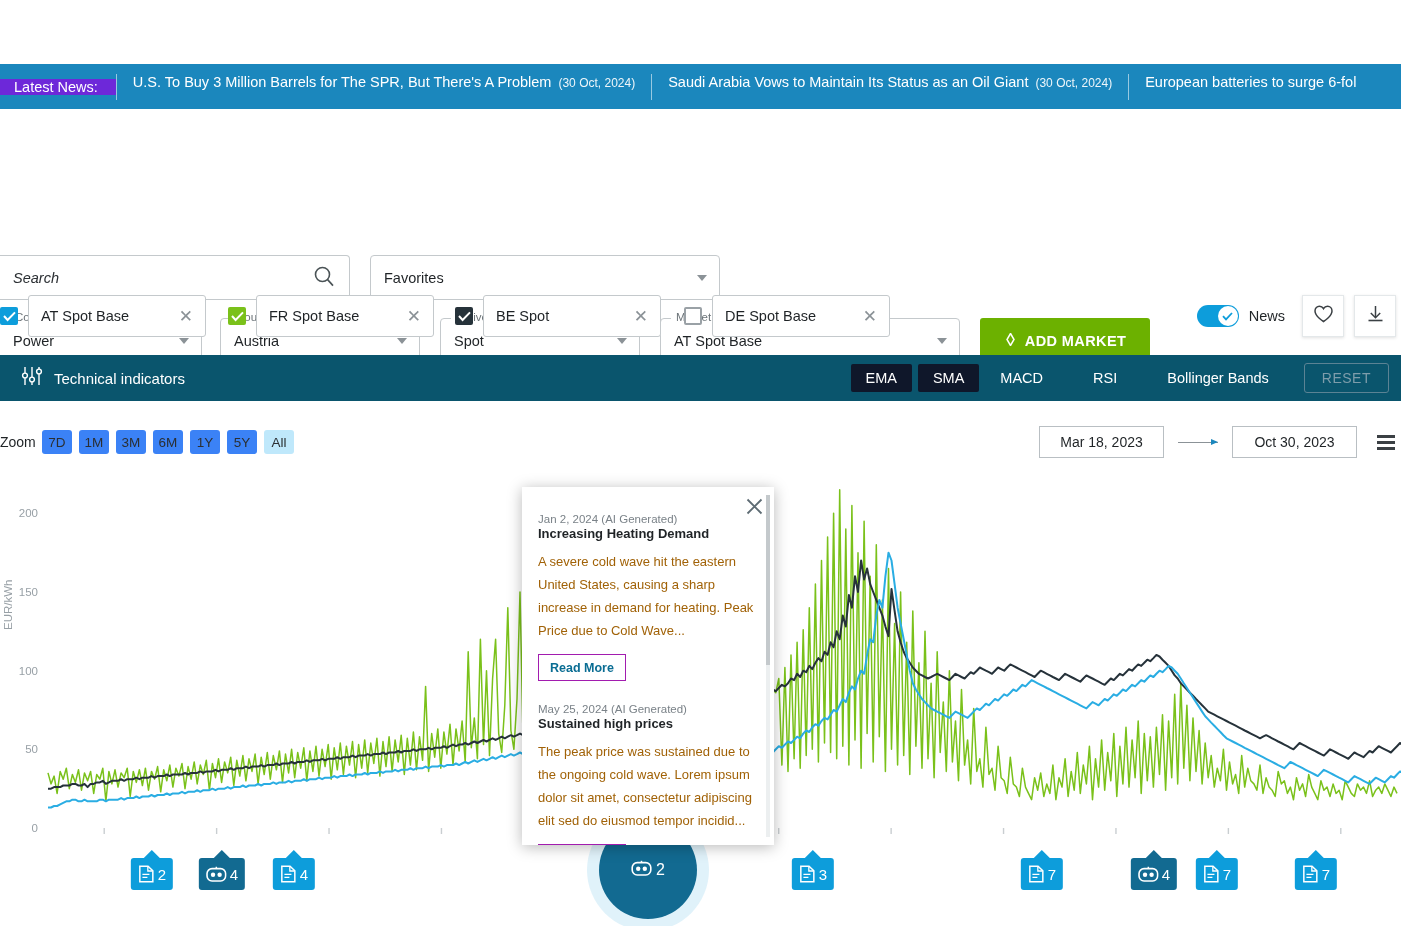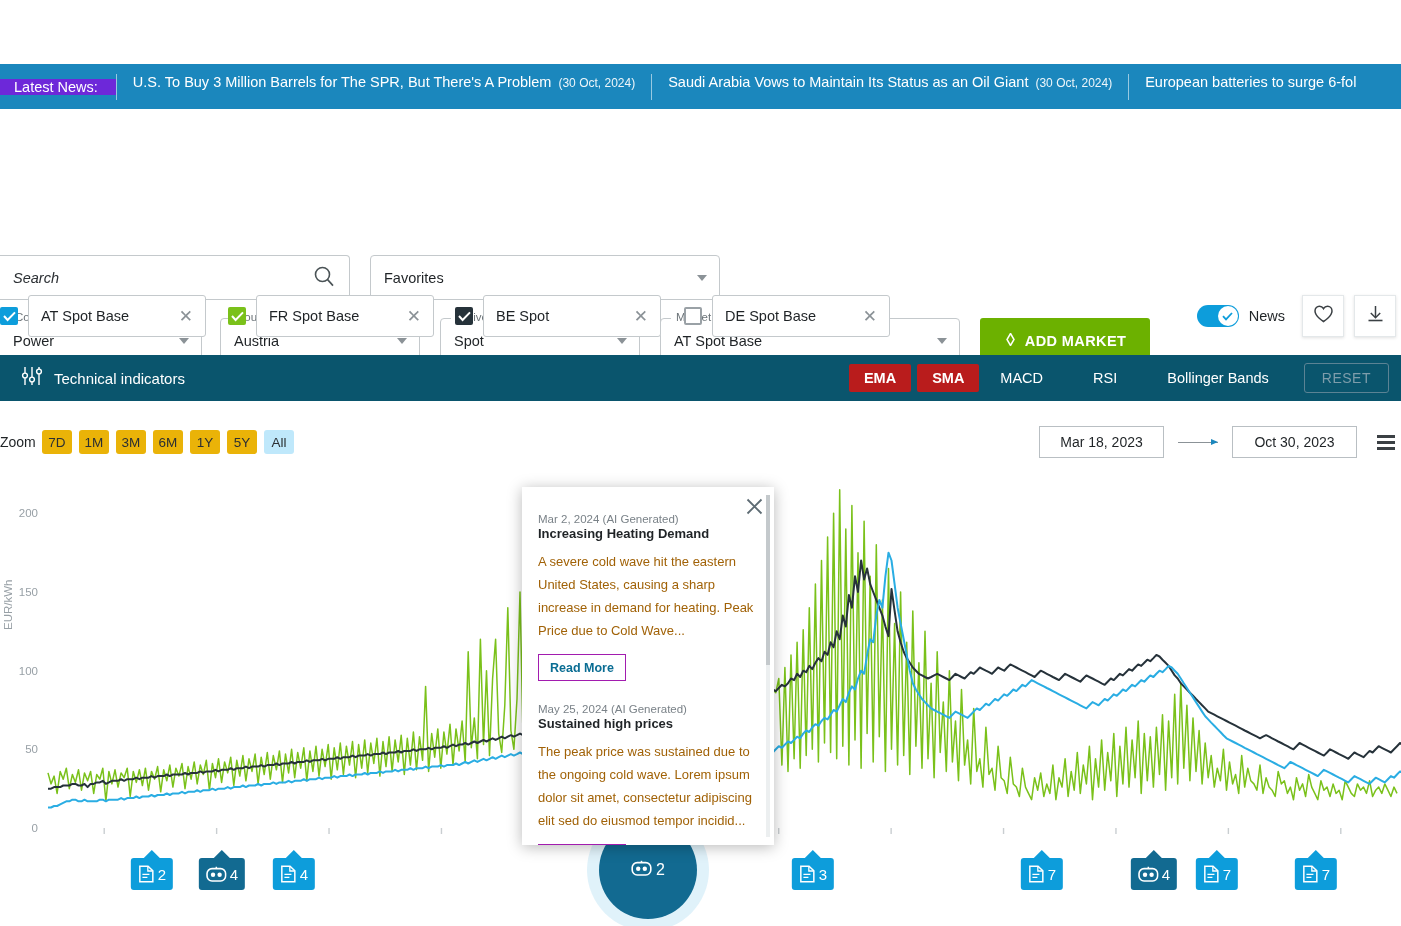--- a/index.html
+++ b/index.html
@@ -79,31 +79,31 @@
              cursor:pointer; box-shadow:0 1px 3px rgba(0,0,0,.12); }
 
   
   .tibar { position:absolute; left:0; top:355px; width:1401px; height:46px; background:#0a556d;
            display:flex; align-items:center; }
   .tibar .lbl { color:#fff; font-size:15px; margin-left:54px; }
   .ti-ic { position:absolute; left:20px; top:50%; transform:translateY(-50%); }
   .ind-grp { position:absolute; right:0; top:0; height:46px; display:flex; align-items:center; gap:0; padding-right:12px; }
   .ind { height:28px; padding:0 15px; display:flex; align-items:center; justify-content:center;
          font-size:14.5px; color:#fff; border-radius:2px; cursor:pointer; margin-right:6px; }
-  .ind.on { background:#b91c1c; font-weight:700; }
+  .ind.on { background:#0f172a; font-weight:400; }
   .ind.plain { margin-right:20px; }
   .reset { height:30px; padding:0 17px; border:1px solid #5b8394; color:#7e9dab;
            font-size:14px; letter-spacing:.5px; display:flex; align-items:center;
            border-radius:3px; cursor:pointer; }
 
   
   .zoomrow { position:absolute; left:0; top:418px; width:1401px; height:48px; }
   .zlabel { position:absolute; left:0; top:50%; transform:translateY(-50%); font-size:14px; color:#1f2326; }
   .zbtns { position:absolute; left:42px; top:50%; transform:translateY(-50%); display:flex; gap:7px; }
-  .zb { width:30px; height:24px; border-radius:3px; background:#eab308; color:#2b2f33;
+  .zb { width:30px; height:24px; border-radius:3px; background:#3b82f6; color:#2b2f33;
         font-size:13.5px; display:flex; align-items:center; justify-content:center;
         cursor:pointer; border:none; font-family:"Liberation Sans",sans-serif; }
   .zb.sel { background:#bfe8fb; }
   .dates { position:absolute; right:0; top:50%; transform:translateY(-50%); display:flex;
            align-items:center; gap:14px; }
   .dbox { width:125px; height:32px; border:1px solid #b9bfc3; background:#fff;
           display:flex; align-items:center; justify-content:center; font-size:14px;
           color:#1f2326; cursor:pointer; }
   .arrow { width:40px; height:1px; background:#8b9297; position:relative; }
   .arrow:after { content:""; position:absolute; right:0; top:-3px; width:0; height:0;
@@ -478,21 +478,21 @@
             <path d="M4.6 9.4h7M4.6 12.4h5" stroke="#fff" stroke-width="1.4"></path>
           </svg>
         </span>
         <span class="num">7</span>
       </div>
     </div>
 
   <div class="popup">
     <div class="popup-scroll">
       <div class="news-item">
-        <div class="news-date">Mar 2, 2024 (AI Generated)</div>
+        <div class="news-date">Jan 2, 2024 (AI Generated)</div>
         <div class="news-title">Increasing Heating Demand</div>
         <div class="news-body">A severe cold wave hit the eastern United States, causing a sharp increase in demand for heating. Peak Price due to Cold Wave...</div>
         <button class="readmore">Read More</button>
       </div>
       <div class="news-item">
         <div class="news-date">May 25, 2024 (AI Generated)</div>
         <div class="news-title">Sustained high prices</div>
         <div class="news-body">The peak price was sustained due to the ongoing cold wave. Lorem ipsum dolor sit amet, consectetur adipiscing elit sed do eiusmod tempor incidid...</div>
         <button class="readmore">Read More</button>
       </div>

